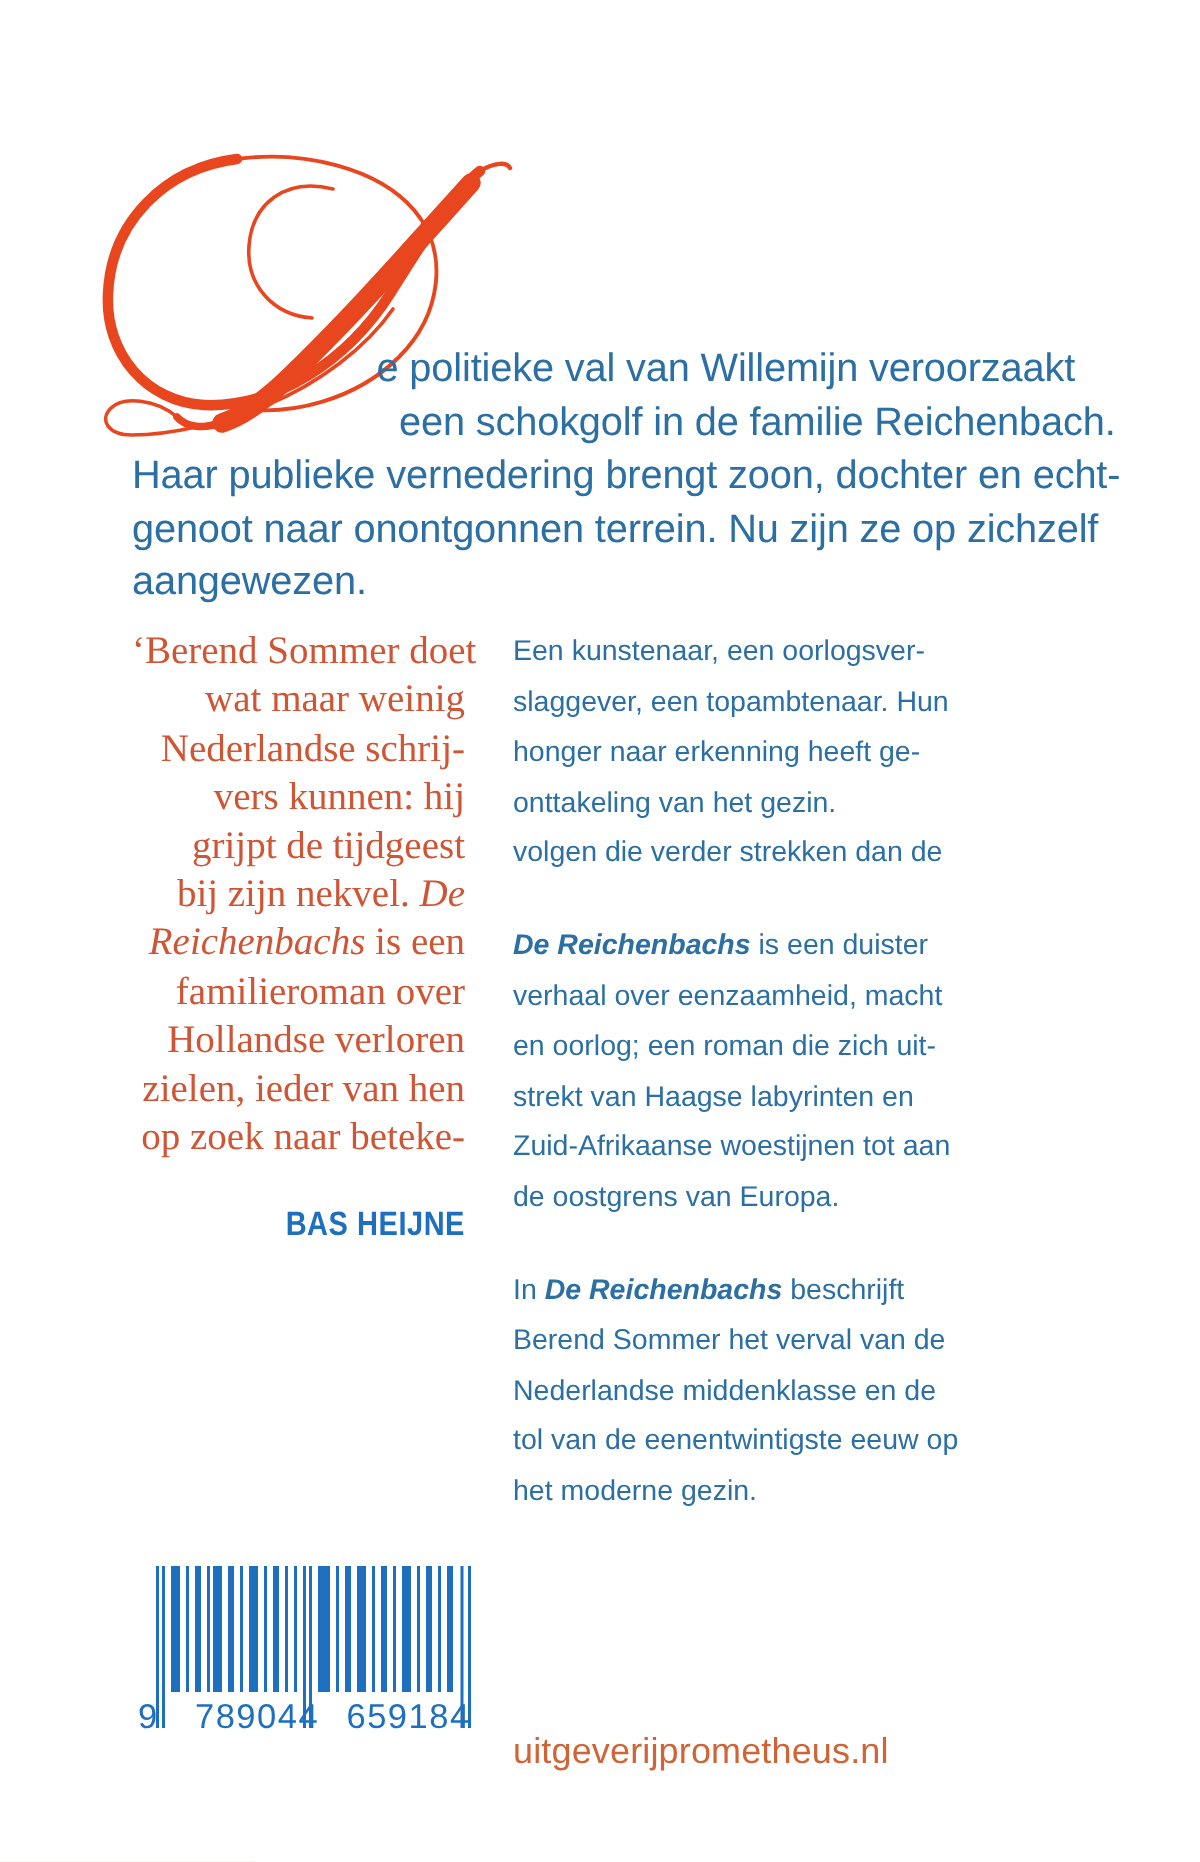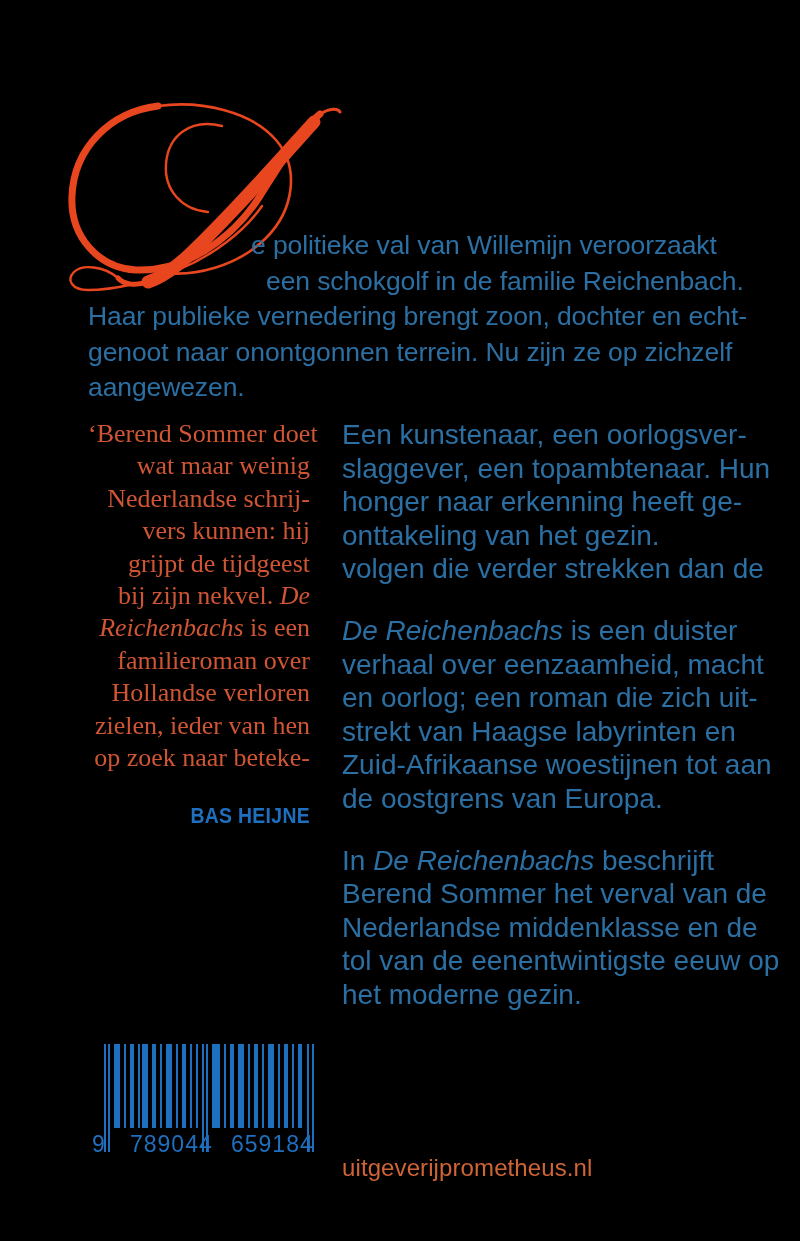--- a/index.html
+++ b/index.html
@@ -11,21 +11,21 @@
     height: 1241px;
     background: #f4e6c5;
     font-family: "Liberation Sans", sans-serif;
     overflow: hidden;
     position: relative;
   }
 
   .cover {
     position: absolute;
     inset: 0;
-    background: #000000;
+    background: #ffffff;
   }
 
   
   .dropcap-wrap {
     position: absolute;
     left: 62px;
     top: 82px;
     width: 300px;
     height: 210px;
     pointer-events: none;
@@ -87,27 +87,27 @@
     white-space: pre;
   }
 
   
   .body-col {
     position: absolute;
     left: 254px;
     top: 0;
     width: 372px;
     color: #2b6fa3;
-    font-size: 28px;
+    font-size: 19px;
     line-height: 33.6px;
   }
   .body-col p { margin: 0 0 28px 0; }
   .body-col p:last-child { margin-bottom: 0; }
   .body-col .ln { display: block; white-space: pre; }
-  .body-col i { font-style: italic; }
+  .body-col i { font-style: italic; font-weight: bold; }
 
   
   .barcode-block {
     position: absolute;
     left: 104px;
     top: 1044px;
     width: 215px;
   }
   .barcode-bars {
     height: 108px;

